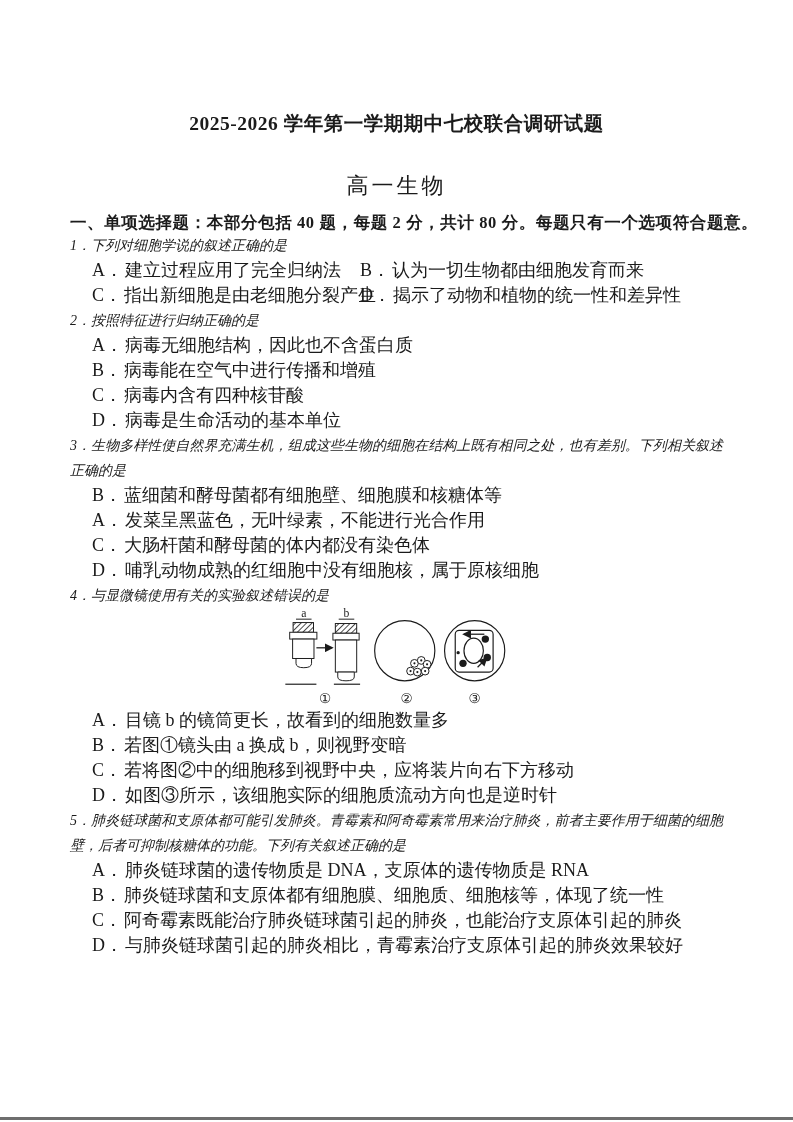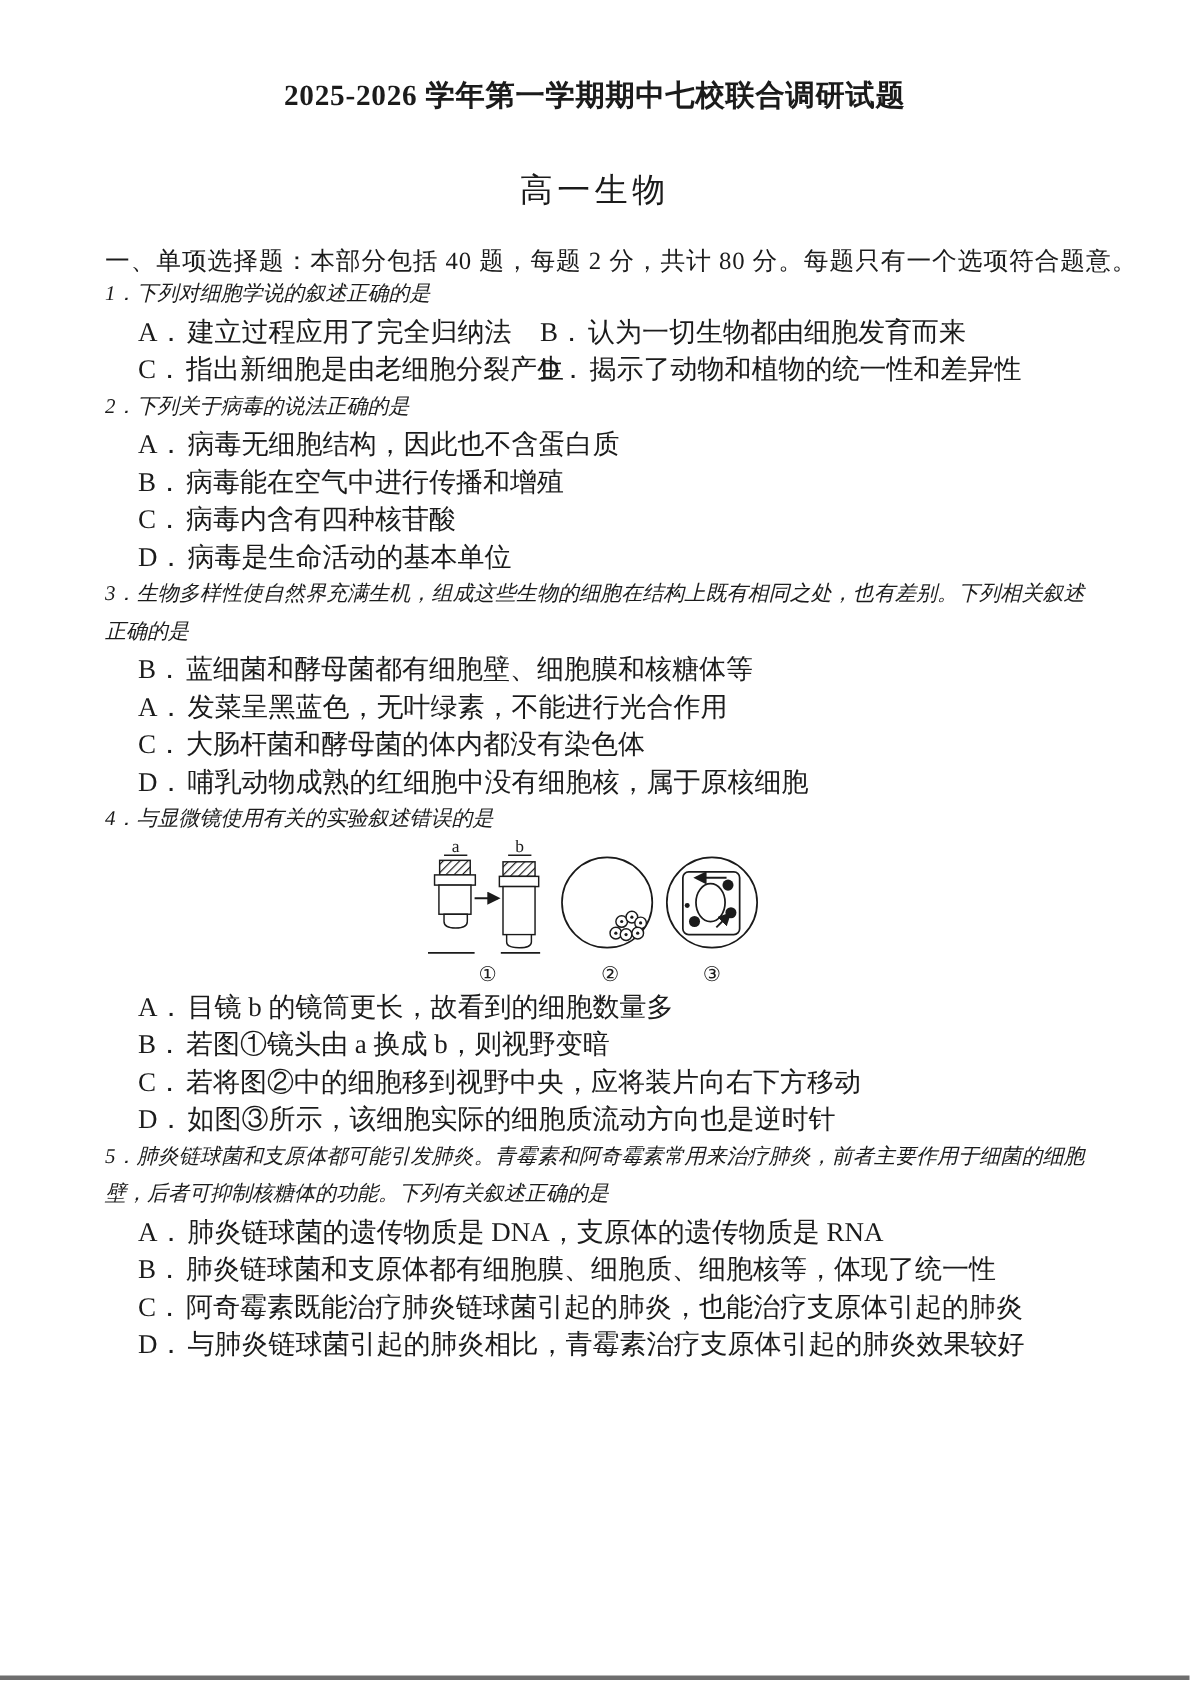--- a/index.html
+++ b/index.html
@@ -8,42 +8,42 @@
     background: #ffffff;
     color: #1b1b1b;
     font-family: "Liberation Serif", "DejaVu Serif", serif;
     overflow: hidden;
     position: relative;
   }
   .page {
     position: relative;
     width: 793px; height: 1122px;
     box-sizing: border-box;
-    padding: 51px 70px 0 70px;
+    padding: 110px 70px 0 70px;
   }
   .title {
     margin: 0;
     text-align: center;
     font-size: 19.5px;
     font-weight: 700;
     line-height: 28px;
     letter-spacing: 0.5px;
   }
   .subject {
     margin: 35px 0 0 0;
     text-align: center;
     font-size: 22px;
     font-weight: 400;
     line-height: 26px;
     letter-spacing: 3px;
   }
   .section-header {
-    margin: 23px 0 0 0;
+    margin: 13px 0 0 0;
     font-size: 16.5px;
-    font-weight: 400;
+    font-weight: 700;
     line-height: 21px;
     letter-spacing: 0.6px;
     white-space: nowrap;
     text-align: right;
   }
   .question { margin: 0; }
   .stem {
     margin: 0;
     font-size: 14px;
     line-height: 25px;
@@ -96,21 +96,21 @@
     <p class="stem"><span class="qnum">1．</span><span>下列对细胞学说的叙述正确的是</span></p>
     <div class="options two-col">
       <div class="option"><span class="opt-label">A．</span><span class="opt-text">建立过程应用了完全归纳法</span></div>
       <div class="option"><span class="opt-label">B．</span><span class="opt-text">认为一切生物都由细胞发育而来</span></div>
       <div class="option"><span class="opt-label">C．</span><span class="opt-text">指出新细胞是由老细胞分裂产生</span></div>
       <div class="option"><span class="opt-label">D．</span><span class="opt-text">揭示了动物和植物的统一性和差异性</span></div>
     </div>
   </div>
 
   <div class="question">
-    <p class="stem"><span class="qnum">2．</span><span>下列关于病毒的说法正确的是</span></p>
+    <p class="stem"><span class="qnum">2．</span><span>按照特征进行归纳正确的是</span></p>
     <div class="options">
       <div class="option"><span class="opt-label">A．</span><span class="opt-text">病毒无细胞结构，因此也不含蛋白质</span></div>
       <div class="option"><span class="opt-label">B．</span><span class="opt-text">病毒能在空气中进行传播和增殖</span></div>
       <div class="option"><span class="opt-label">C．</span><span class="opt-text">病毒内含有四种核苷酸</span></div>
       <div class="option"><span class="opt-label">D．</span><span class="opt-text">病毒是生命活动的基本单位</span></div>
     </div>
   </div>
 
   <div class="question">
     <p class="stem"><span class="qnum">3．</span><span>生物多样性使自然界充满生机，组成这些生物的细胞在结构上既有相同之处，也有差别。下列相关叙述正确的是</span></p>

